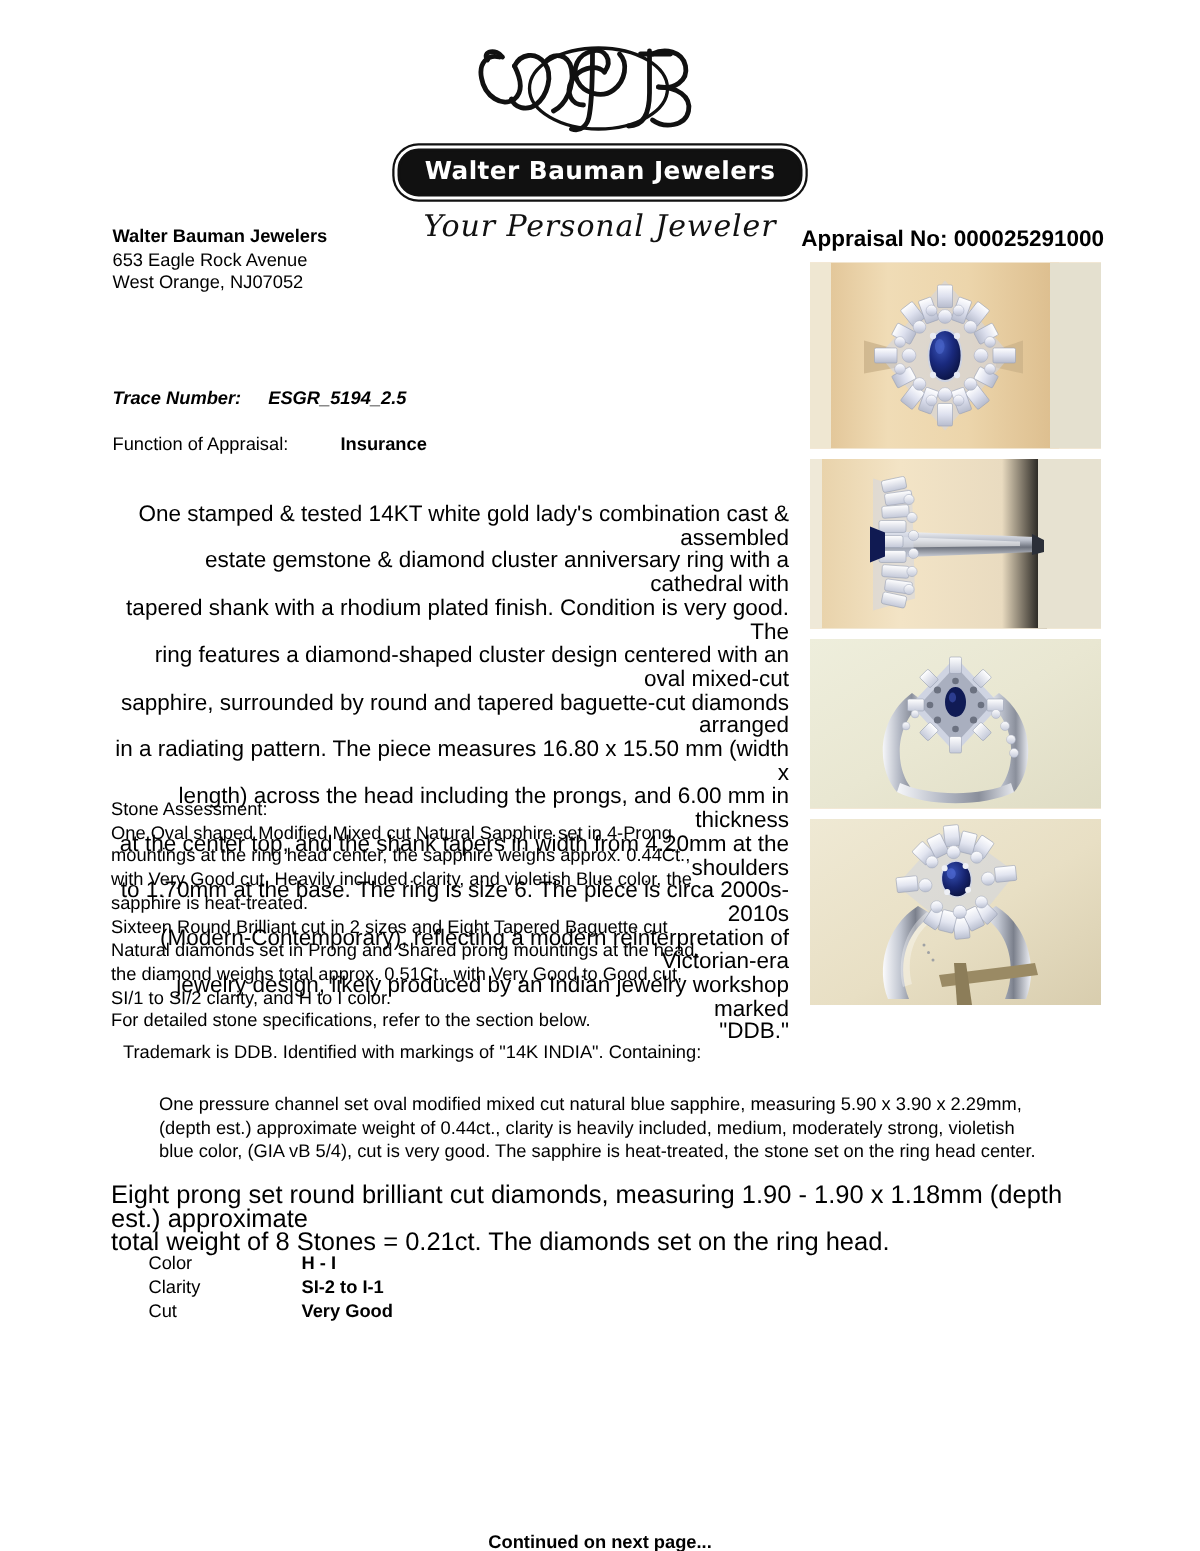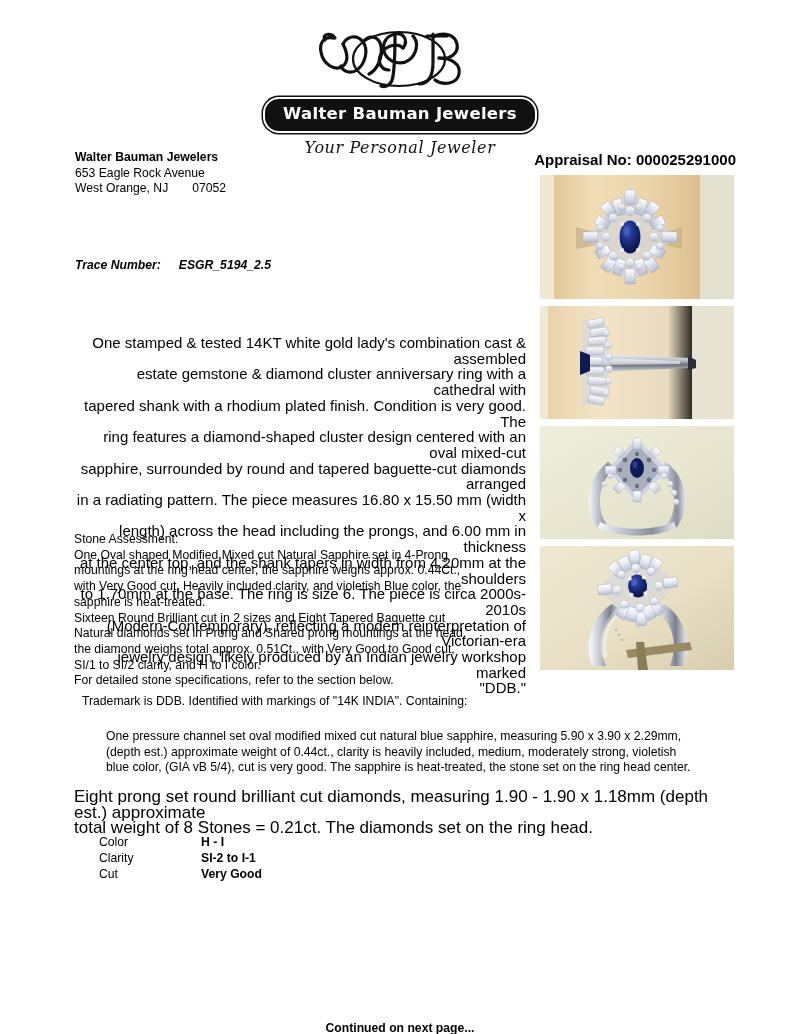--- a/index.html
+++ b/index.html
@@ -48,35 +48,35 @@
     letter-spacing: .3px;
     line-height: 1.25;
     border: 2px solid #111;
     box-shadow: 0 0 0 2px #ffffff, 0 0 0 3.5px #111111;
     white-space: nowrap;
   }
   .logo-tag {
     margin-top: 7px;
     font-family: "DejaVu Serif", serif;
     font-style: italic;
-    font-size: 16px;
+    font-size: 20px;
     letter-spacing: .6px;
     color: #111;
   }
 
   
   .addr {
     position: absolute;
     left: 75px;
     top: 150px;
     font-size: 12.2px;
     line-height: 15.6px;
   }
   .addr .co { font-weight: bold; }
-  .addr .zip { padding-left: 24px; }
+  .addr .zip { }
 
   .appraisal-no {
     position: absolute;
     right: 64px;
     top: 151px;
     font-size: 15px;
     font-weight: bold;
     white-space: nowrap;
   }
 
@@ -235,20 +235,24 @@
   </div>
 </div>
 
 <div class="appraisal-no">Appraisal No: 000025291000</div>
 
 <div class="trace">
   <span>Trace Number:</span><span class="tval">ESGR_5194_2.5</span>
 </div>
 
 <div class="purpose">
+  <div class="row">
+    <span class="lbl">Function of Appraisal:</span>
+    <span class="val">Insurance</span>
+  </div>
 </div>
 
 <div class="desc">One stamped &amp; tested 14KT white gold lady's combination cast &amp; assembled
 estate gemstone &amp; diamond cluster anniversary ring with a cathedral with
 tapered shank with a rhodium plated finish. Condition is very good. The
 ring features a diamond-shaped cluster design centered with an oval mixed-cut
 sapphire, surrounded by round and tapered baguette-cut diamonds arranged
 in a radiating pattern. The piece measures 16.80 x 15.50 mm (width x
 length) across the head including the prongs, and 6.00 mm in thickness
 at the center top, and the shank tapers in width from 4.20mm at the shoulders

